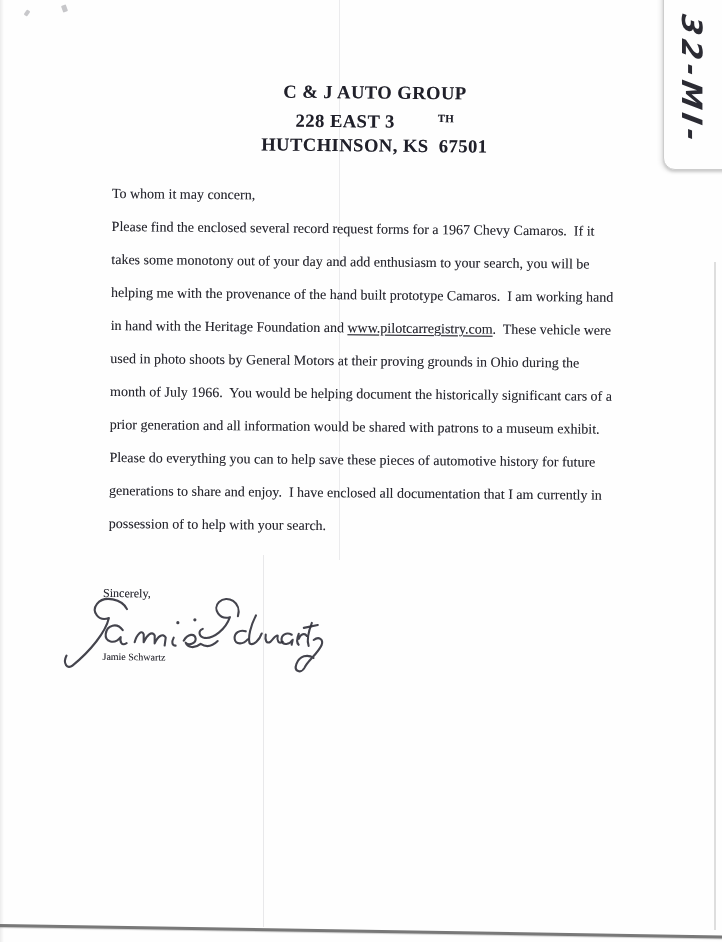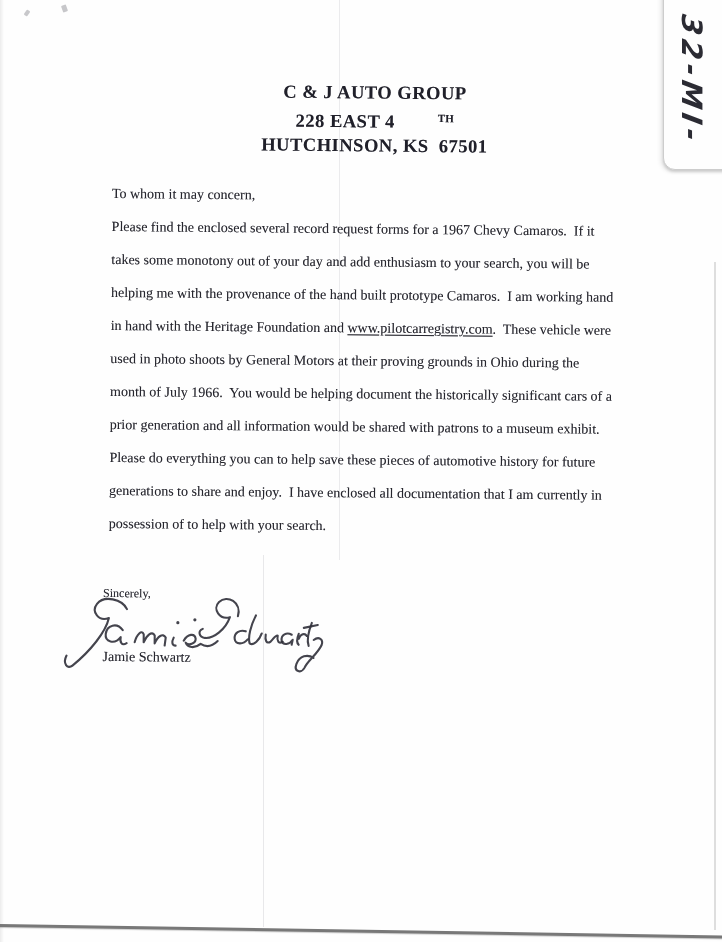--- a/index.html
+++ b/index.html
@@ -38,21 +38,21 @@
     position:absolute; top:78px; left:0; width:722px;
     text-align:center; padding-left:26px; box-sizing:border-box;
     font-weight:bold; letter-spacing:.5px; color:#20202a;
   }
   .lh-line { font-size:18.5px; line-height:24.5px; white-space:pre; }
   .lh-line sup { font-size:11px; vertical-align:6px; letter-spacing:0;margin-left:43px; }
   .body-block { position:absolute; left:112px; top:177px; width:585px; font-size:14px; }
   .line { line-height:33px; white-space:pre; }
   .url { text-decoration:underline; text-underline-offset:2px; }
   .closing { position:absolute; left:107px; top:583px; font-size:12px; line-height:20px; }
-  .typed-name { position:absolute; left:107px; top:647px; font-size:14px; line-height:20px; }
+  .typed-name { position:absolute; left:107px; top:647px; font-size:10px; line-height:20px; }
   .signature { position:absolute; left:64px; top:594px; width:265px; height:80px; }
   .signature path { fill:none; stroke:#30303a; stroke-width:2.1; stroke-linecap:round; stroke-linejoin:round; opacity:.9; }
   .signature circle { fill:#30303a; opacity:.9; }
   
   .tab {
     position:absolute; left:663px; top:-8px; width:72px; height:176px;
     background:#fefefe; border:1px solid #cdcdcd;
     border-radius:0 0 0 12px;
     box-shadow:0 2px 3px rgba(0,0,0,.16), -3px 2px 4px rgba(0,0,0,.07);
     z-index:4;
@@ -73,21 +73,21 @@
   <div class="speck speck-1"></div>
   <div class="speck speck-2"></div>
   <div class="crease crease-top"></div>
   <div class="crease crease-bottom"></div>
   <div class="right-edge"></div>
 
   <div class="letter">
 
     <div class="letterhead">
       <div class="lh-line">C &amp; J AUTO GROUP</div>
-      <div class="lh-line"><span>228 EAST 4</span><sup>TH</sup></div>
+      <div class="lh-line"><span>228 EAST 3</span><sup>TH</sup></div>
       <div class="lh-line">HUTCHINSON, KS  67501</div>
     </div>
 
     <div class="body-block">
       <div class="line">To whom it may concern,</div>
       <div class="line">Please find the enclosed several record request forms for a 1967 Chevy Camaros.  If it</div>
       <div class="line">takes some monotony out of your day and add enthusiasm to your search, you will be</div>
       <div class="line">helping me with the provenance of the hand built prototype Camaros.  I am working hand</div>
       <div class="line"><span>in hand with the Heritage Foundation and </span><span class="url">www.pilotcarregistry.com</span><span>.  These vehicle were</span></div>
       <div class="line">used in photo shoots by General Motors at their proving grounds in Ohio during the</div>

